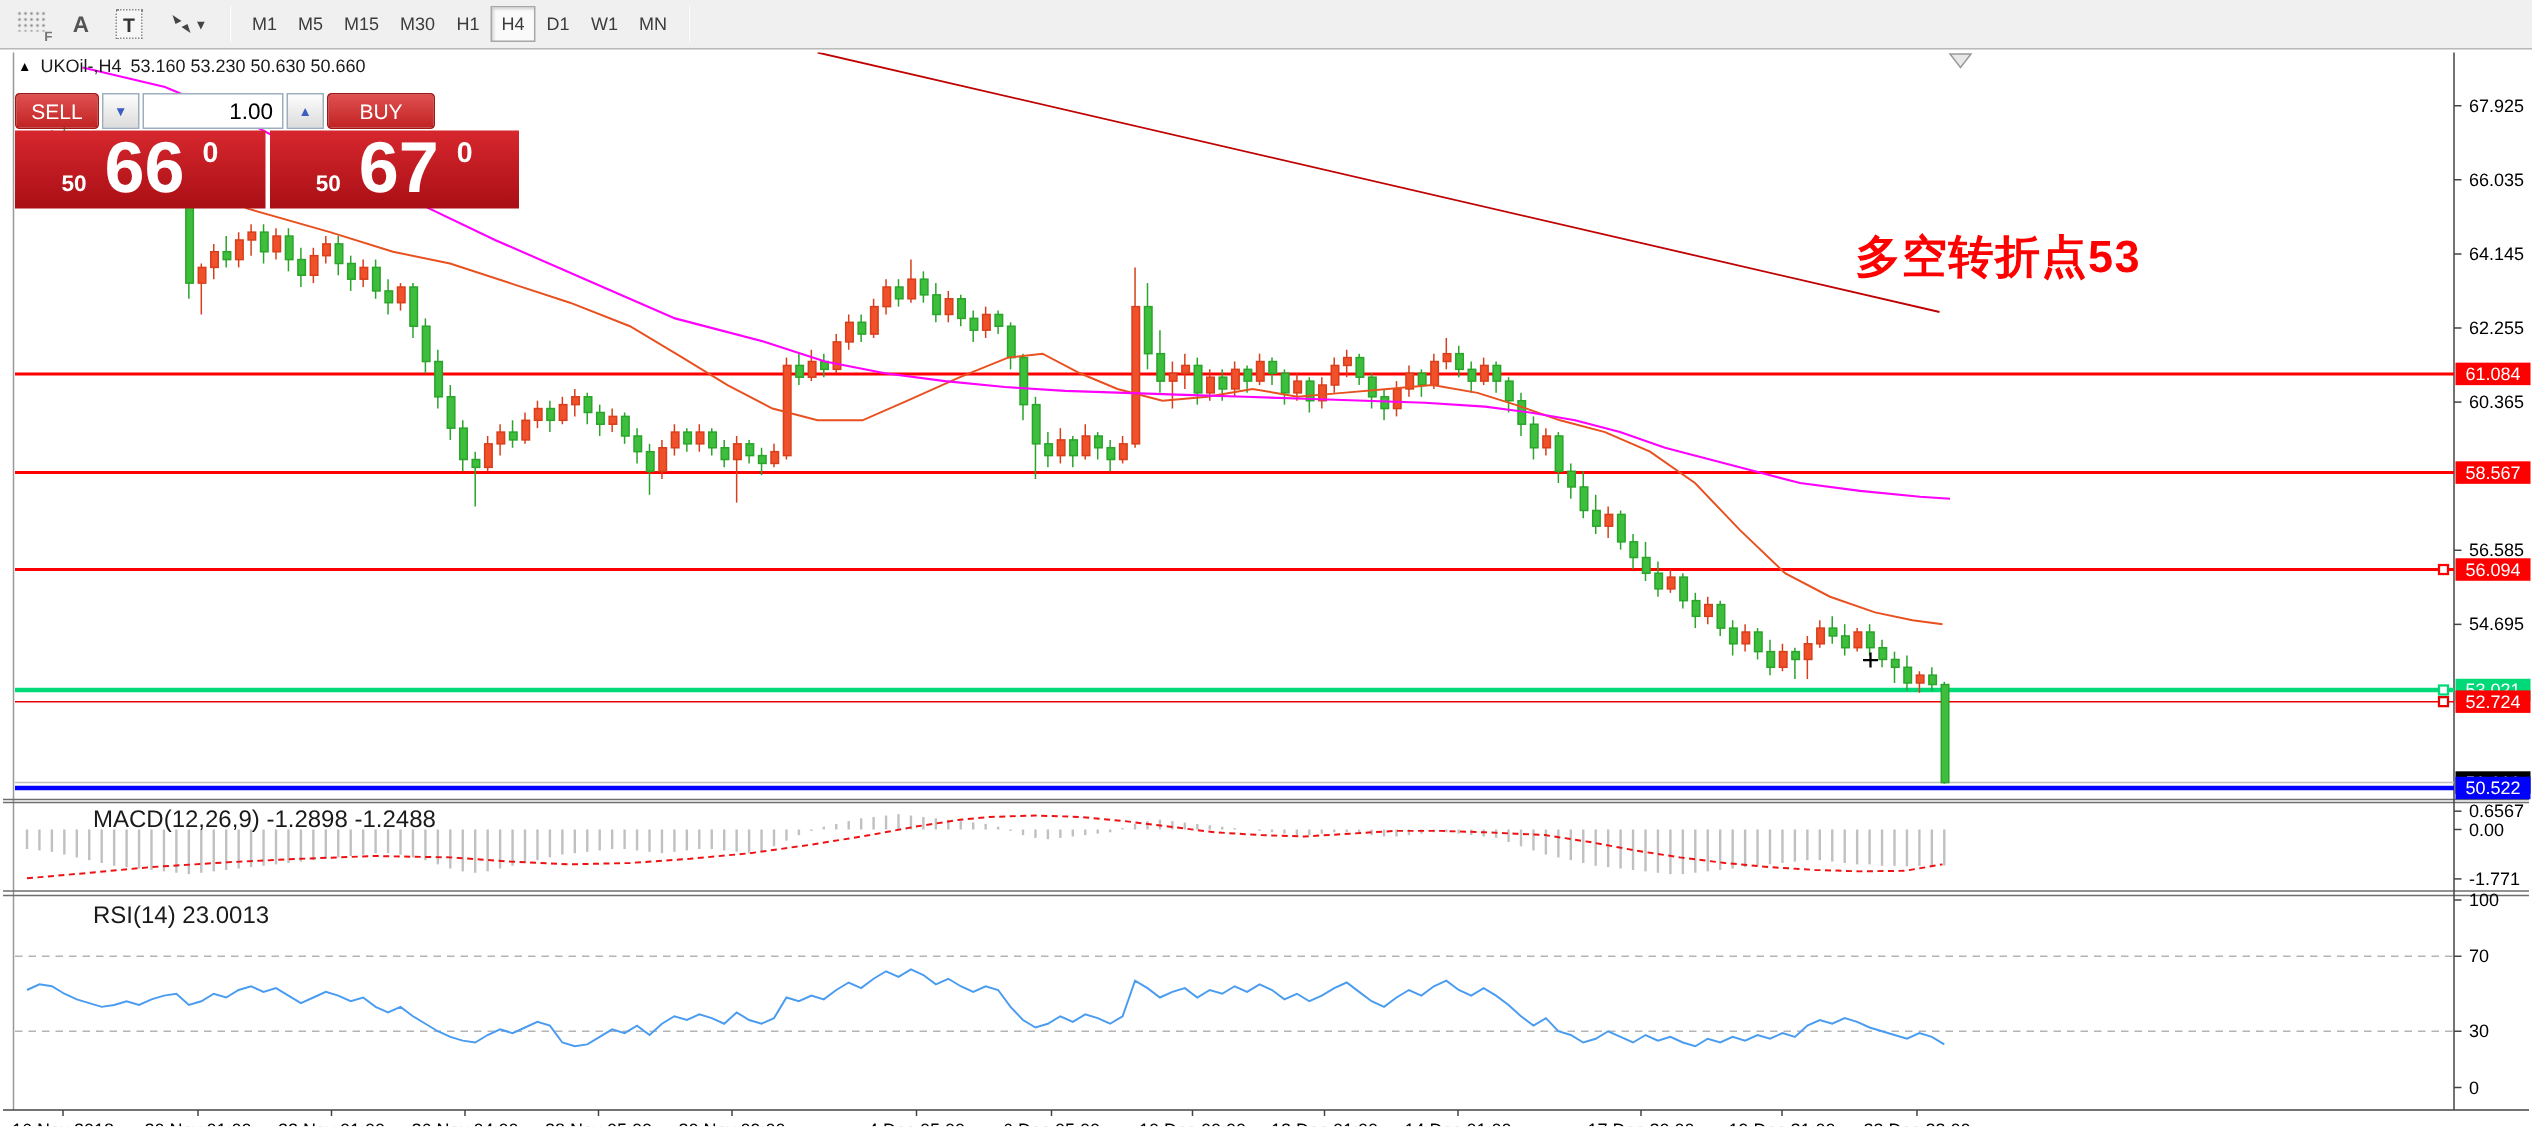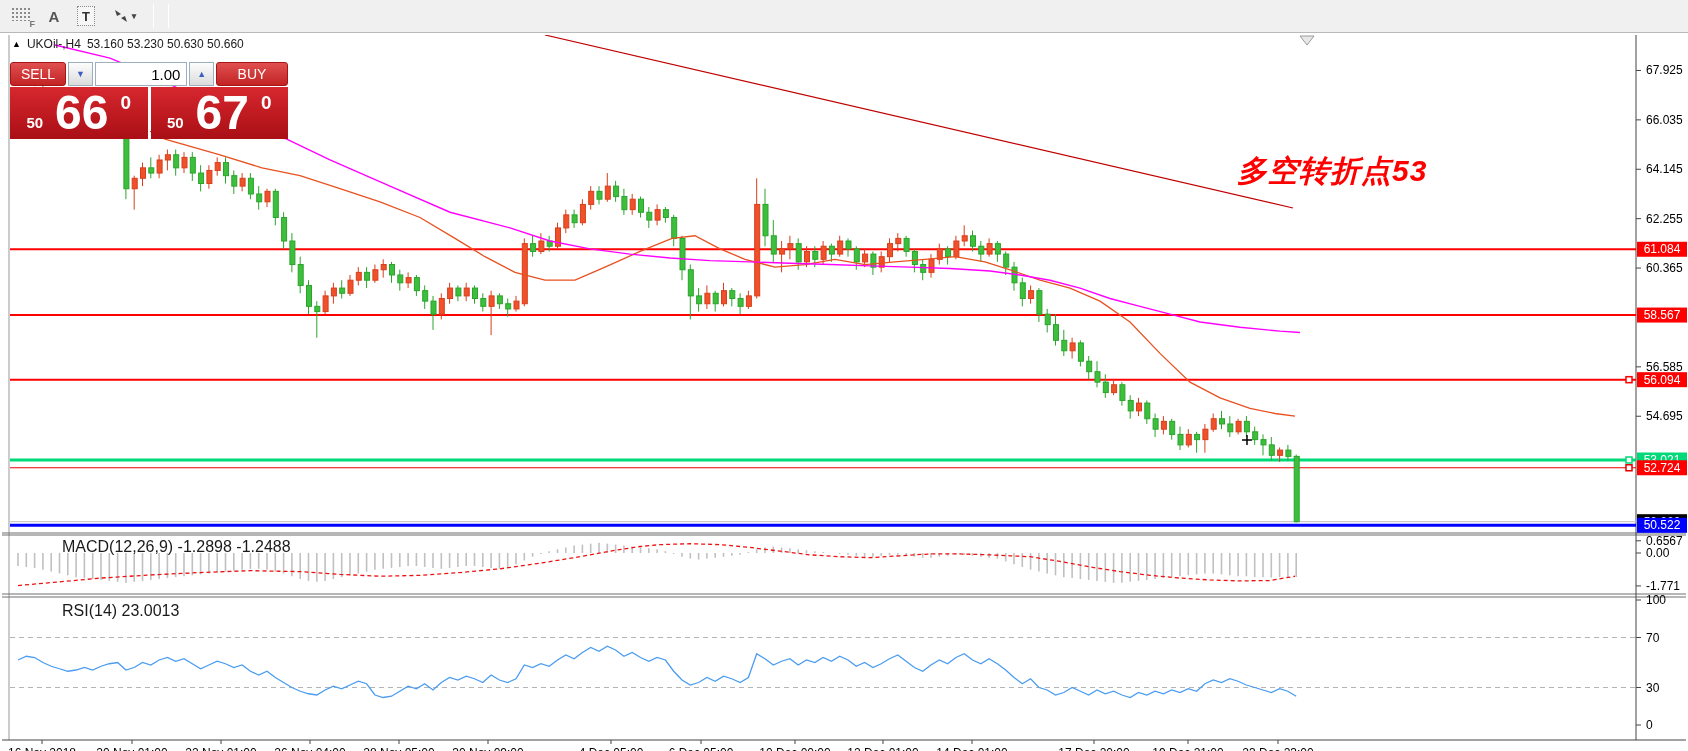--- a/index.html
+++ b/index.html
@@ -28,24 +28,24 @@
   #chartsvg{position:absolute;left:0;top:0;z-index:1;}
 
   .chart-title{position:absolute;left:12px;top:4px;z-index:5;font-size:12px;color:#1a1a1a;
                display:flex;align-items:center;gap:6px;}
   .chart-title .arrow{font-size:9px;color:#000;}
   .chart-title .sym{font-weight:normal;}
 
   .ind-label{position:absolute;z-index:5;font-size:16px;color:#1a1a1a;margin-left:48px;}
 
   .annotation{position:absolute;z-index:6;font-size:30px;font-weight:bold;color:#ff0000;
-              letter-spacing:1px;white-space:nowrap;font-style:italic;}
+              letter-spacing:1px;white-space:nowrap;}
 
   
-  .quote-panel{position:absolute;left:10px;top:29px;width:278px;z-index:20;}
+  .quote-panel{position:absolute;left:10px;top:29px;width:336px;z-index:20;}
   .qp-row1{display:flex;height:24px;gap:2px;}
   .btn-sell,.btn-buy{flex:0 0 auto;display:flex;align-items:center;justify-content:center;
       color:#fff;font-size:14px;background:linear-gradient(#e05050,#c22323);border:1px solid #a51515;
       border-radius:3px;cursor:pointer;}
   .btn-sell{width:56px;}
   .btn-buy{width:72px;}
   .spin{width:25px;background:linear-gradient(#fdfdfd,#dcdcdc);border:1px solid #9eaebd;display:flex;
         align-items:center;justify-content:center;color:#3b5fc0;font-size:9px;cursor:pointer;}
   .vol-box{width:94px;background:#fff;border:1px solid #9eaebd;}
   .vol-box input{width:100%;height:100%;border:0;outline:none;text-align:right;font-size:15px;padding-right:6px;background:transparent;}
@@ -73,20 +73,31 @@
       <span class="ttool">T</span>
     </div>
     <div class="tb-icon" style="width:40px;">
       <svg width="18" height="16" viewBox="0 0 18 16">
         <path d="M3 2 L9 6 L5 8 Z" fill="#444"></path>
           <path d="M15 14 L9 10 L13 8 Z" fill="#444"></path>
       </svg>
       <span class="caret">▾</span>
     </div>
     <div class="tb-sep"></div>
+    <div id="tfbar" style="display:flex;align-items:center;">
+        <div class="tf-btn">M1</div>
+        <div class="tf-btn">M5</div>
+        <div class="tf-btn">M15</div>
+        <div class="tf-btn">M30</div>
+        <div class="tf-btn">H1</div>
+        <div class="tf-btn active">H4</div>
+        <div class="tf-btn">D1</div>
+        <div class="tf-btn">W1</div>
+        <div class="tf-btn">MN</div>
+      </div>
     <div class="tb-sep"></div>
   </div>
 
   <div id="chartwin">
     <svg id="chartsvg" width="1688" height="718">
         <defs>
           <clipPath id="mainclip">
             <rect x="10" y="2" width="1626" height="498"></rect>
           </clipPath>
           <clipPath id="macdclip">

